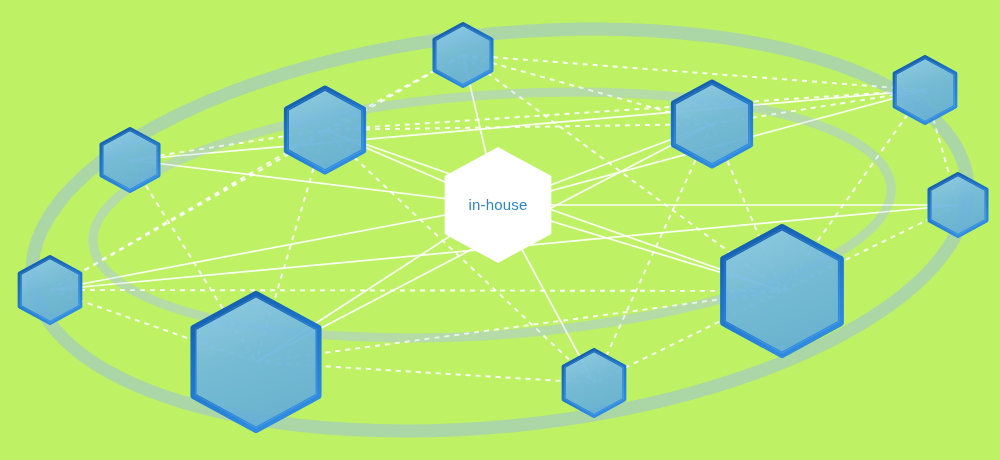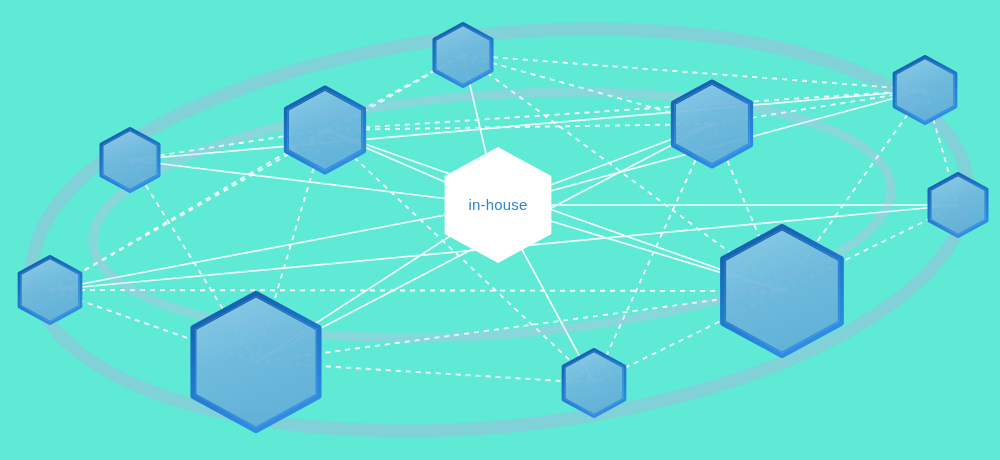--- a/index.html
+++ b/index.html
@@ -8,21 +8,21 @@
     background: #4E85B4;
   }
   body {
     font-family: "Liberation Sans", sans-serif;
   }
   #stage {
     position: relative;
     width: 1000px;
     height: 460px;
     overflow: hidden;
-    background: #5eead4;
+    background: #bef264;
   }
   #stage svg {
     position: absolute;
     left: 0;
     top: 0;
     width: 1000px;
     height: 460px;
     display: block;
   }
   .center-label {

